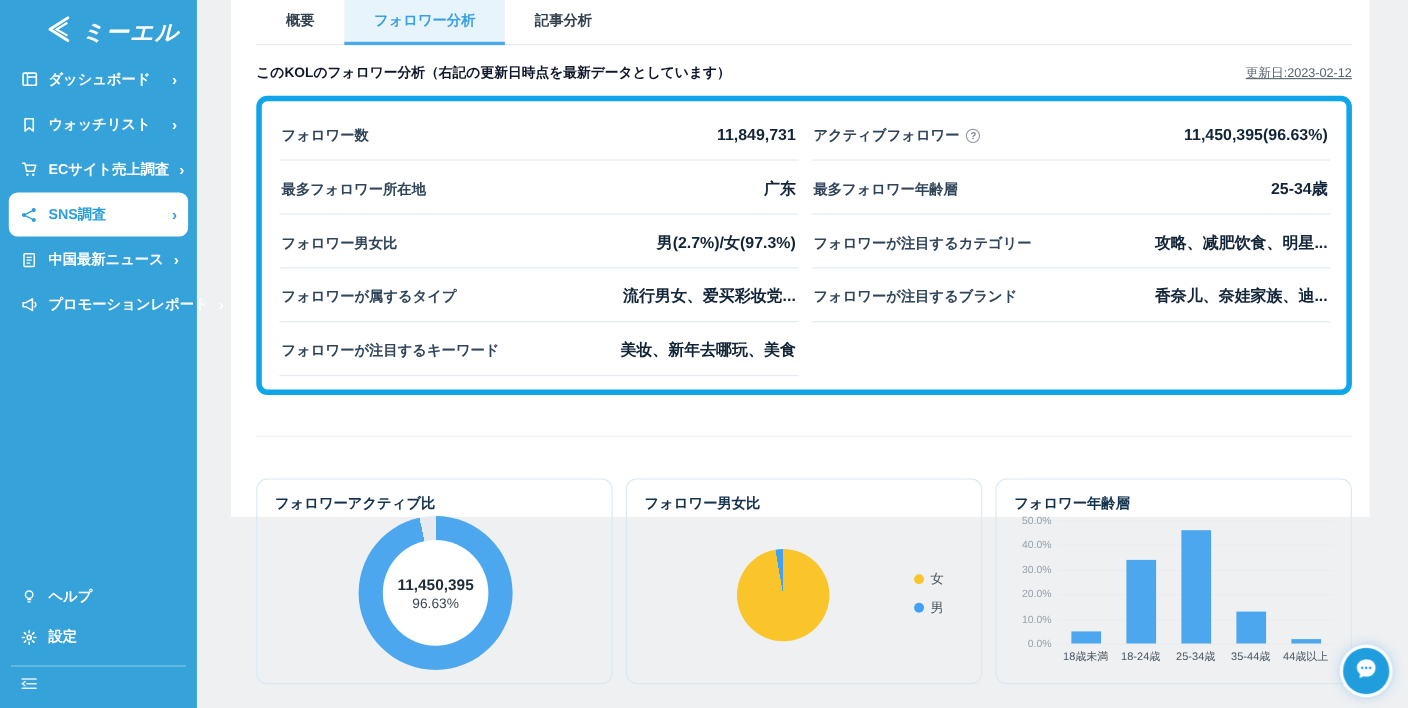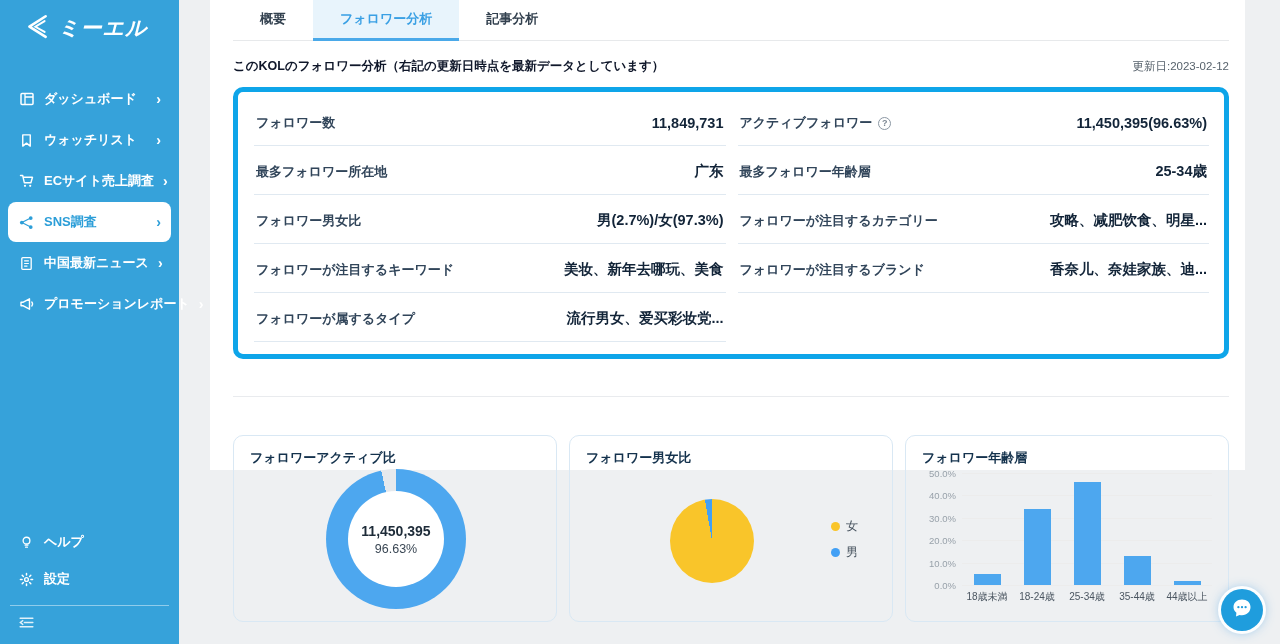--- a/index.html
+++ b/index.html
@@ -10,21 +10,21 @@
     position:relative;
   }
 
   
   .sidebar {
     position:absolute; left:0; top:0; width:179px; height:644px;
     background:#36a2da; color:#fff; z-index:2;
   }
   .logo {
     display:flex; align-items:center; gap:8px;
-    padding:13px 0 0 24px; margin-bottom:36px;
+    padding:13px 0 0 24px; margin-bottom:8px;justify-content:center;
   }
   .logo-text { font-size:21px; font-weight:bold; font-style:italic; letter-spacing:1px; }
   .side-item {
     display:flex; align-items:center; gap:9px;
     height:40px; margin:1px 8px; padding:0 10px;
     font-size:13px; font-weight:bold; color:#fff;
     border-radius:8px; cursor:pointer; white-space:nowrap;
   }
   .side-item .icon { width:17px; height:17px; display:flex; align-items:center; justify-content:center; flex:none; }
   .side-item .chev { margin-left:auto; font-size:14px; line-height:1; }
@@ -45,21 +45,21 @@
   .tabbar { display:flex; border-bottom:1px solid #e7e9eb; height:41px; align-items:stretch; }
   .tab {
     padding:0 27px; display:flex; align-items:center;
     font-size:13px; font-weight:bold; color:#33414f;
     cursor:pointer; border-bottom:3px solid transparent; margin-bottom:-1px;
   }
   .tab.active { background:#e8f4fc; color:#3aa0e4; border-bottom-color:#4aa9e9; }
 
   .head-row { display:flex; justify-content:space-between; align-items:center; margin:17px 0 12px; }
   .head-title { font-size:12.5px; font-weight:bold; color:#0f172a; }
-  .head-updated { font-size:11.5px; color:#57626c; }
+  .head-updated { font-size:11.5px; color:#57626c;text-decoration:underline; }
 
   .stats-card {
     border:5px solid #0ea5e9; border-radius:10px;
     padding:6px 15px 12px 16px;
     display:grid; grid-template-columns:1fr 1fr; column-gap:12px;
   }
   .stat-cell {
     display:flex; justify-content:space-between; align-items:center;
     padding:16px 2px 13px; border-bottom:1px solid #e0e9f1;
   }
@@ -251,26 +251,26 @@
           </div>
           <div class="stat-cell">
             <div class="stat-label">最多フォロワー所在地</div>
             <div class="stat-value">广东</div>
           </div>
           <div class="stat-cell">
             <div class="stat-label">フォロワー男女比</div>
             <div class="stat-value">男(2.7%)/女(97.3%)</div>
           </div>
           <div class="stat-cell">
+            <div class="stat-label">フォロワーが属するタイプ</div>
+            <div class="stat-value">流行男女、爱买彩妆党...</div>
+          </div>
+          <div class="stat-cell">
             <div class="stat-label">フォロワーが注目するキーワード</div>
             <div class="stat-value">美妆、新年去哪玩、美食</div>
-          </div>
-          <div class="stat-cell">
-            <div class="stat-label">フォロワーが属するタイプ</div>
-            <div class="stat-value">流行男女、爱买彩妆党...</div>
           </div>
         </div>
       <div class="stats-col" id="stats-right">
           <div class="stat-cell">
             <div class="stat-label">アクティブフォロワー<span class="help-icon"></span></div>
             <div class="stat-value">11,450,395(96.63%)</div>
           </div>
           <div class="stat-cell">
             <div class="stat-label">最多フォロワー年齢層</div>
             <div class="stat-value">25-34歳</div>

